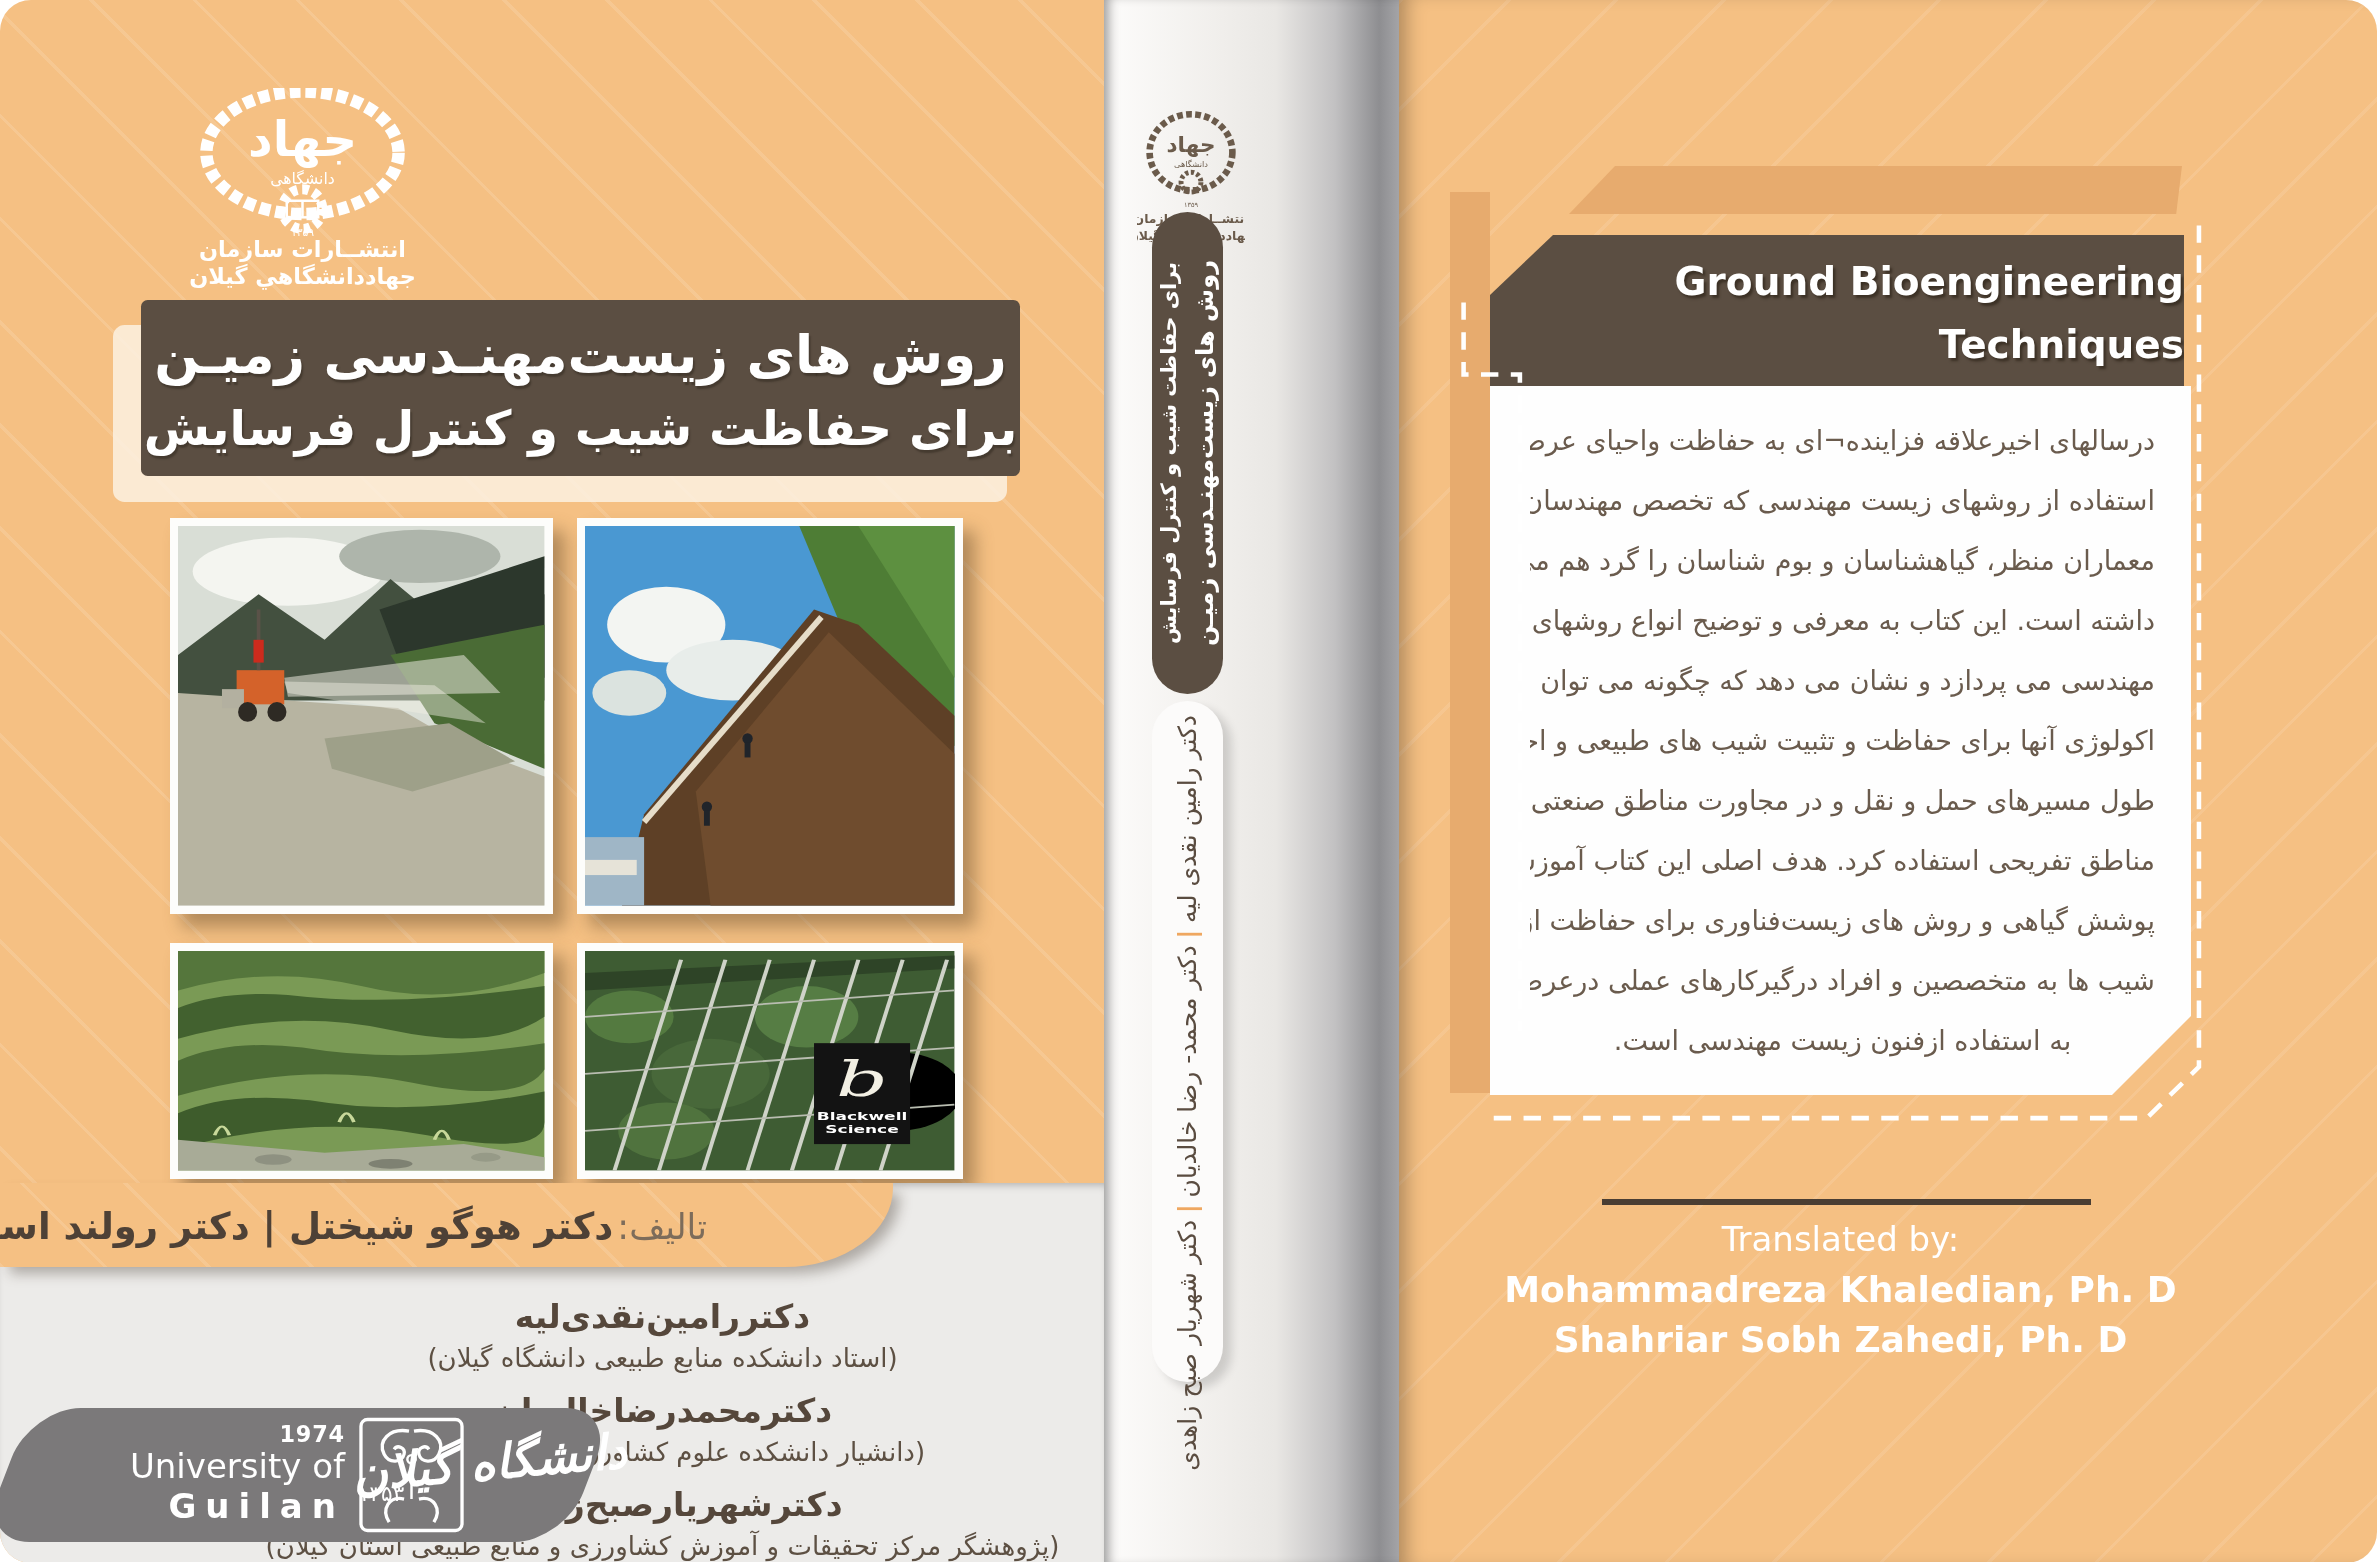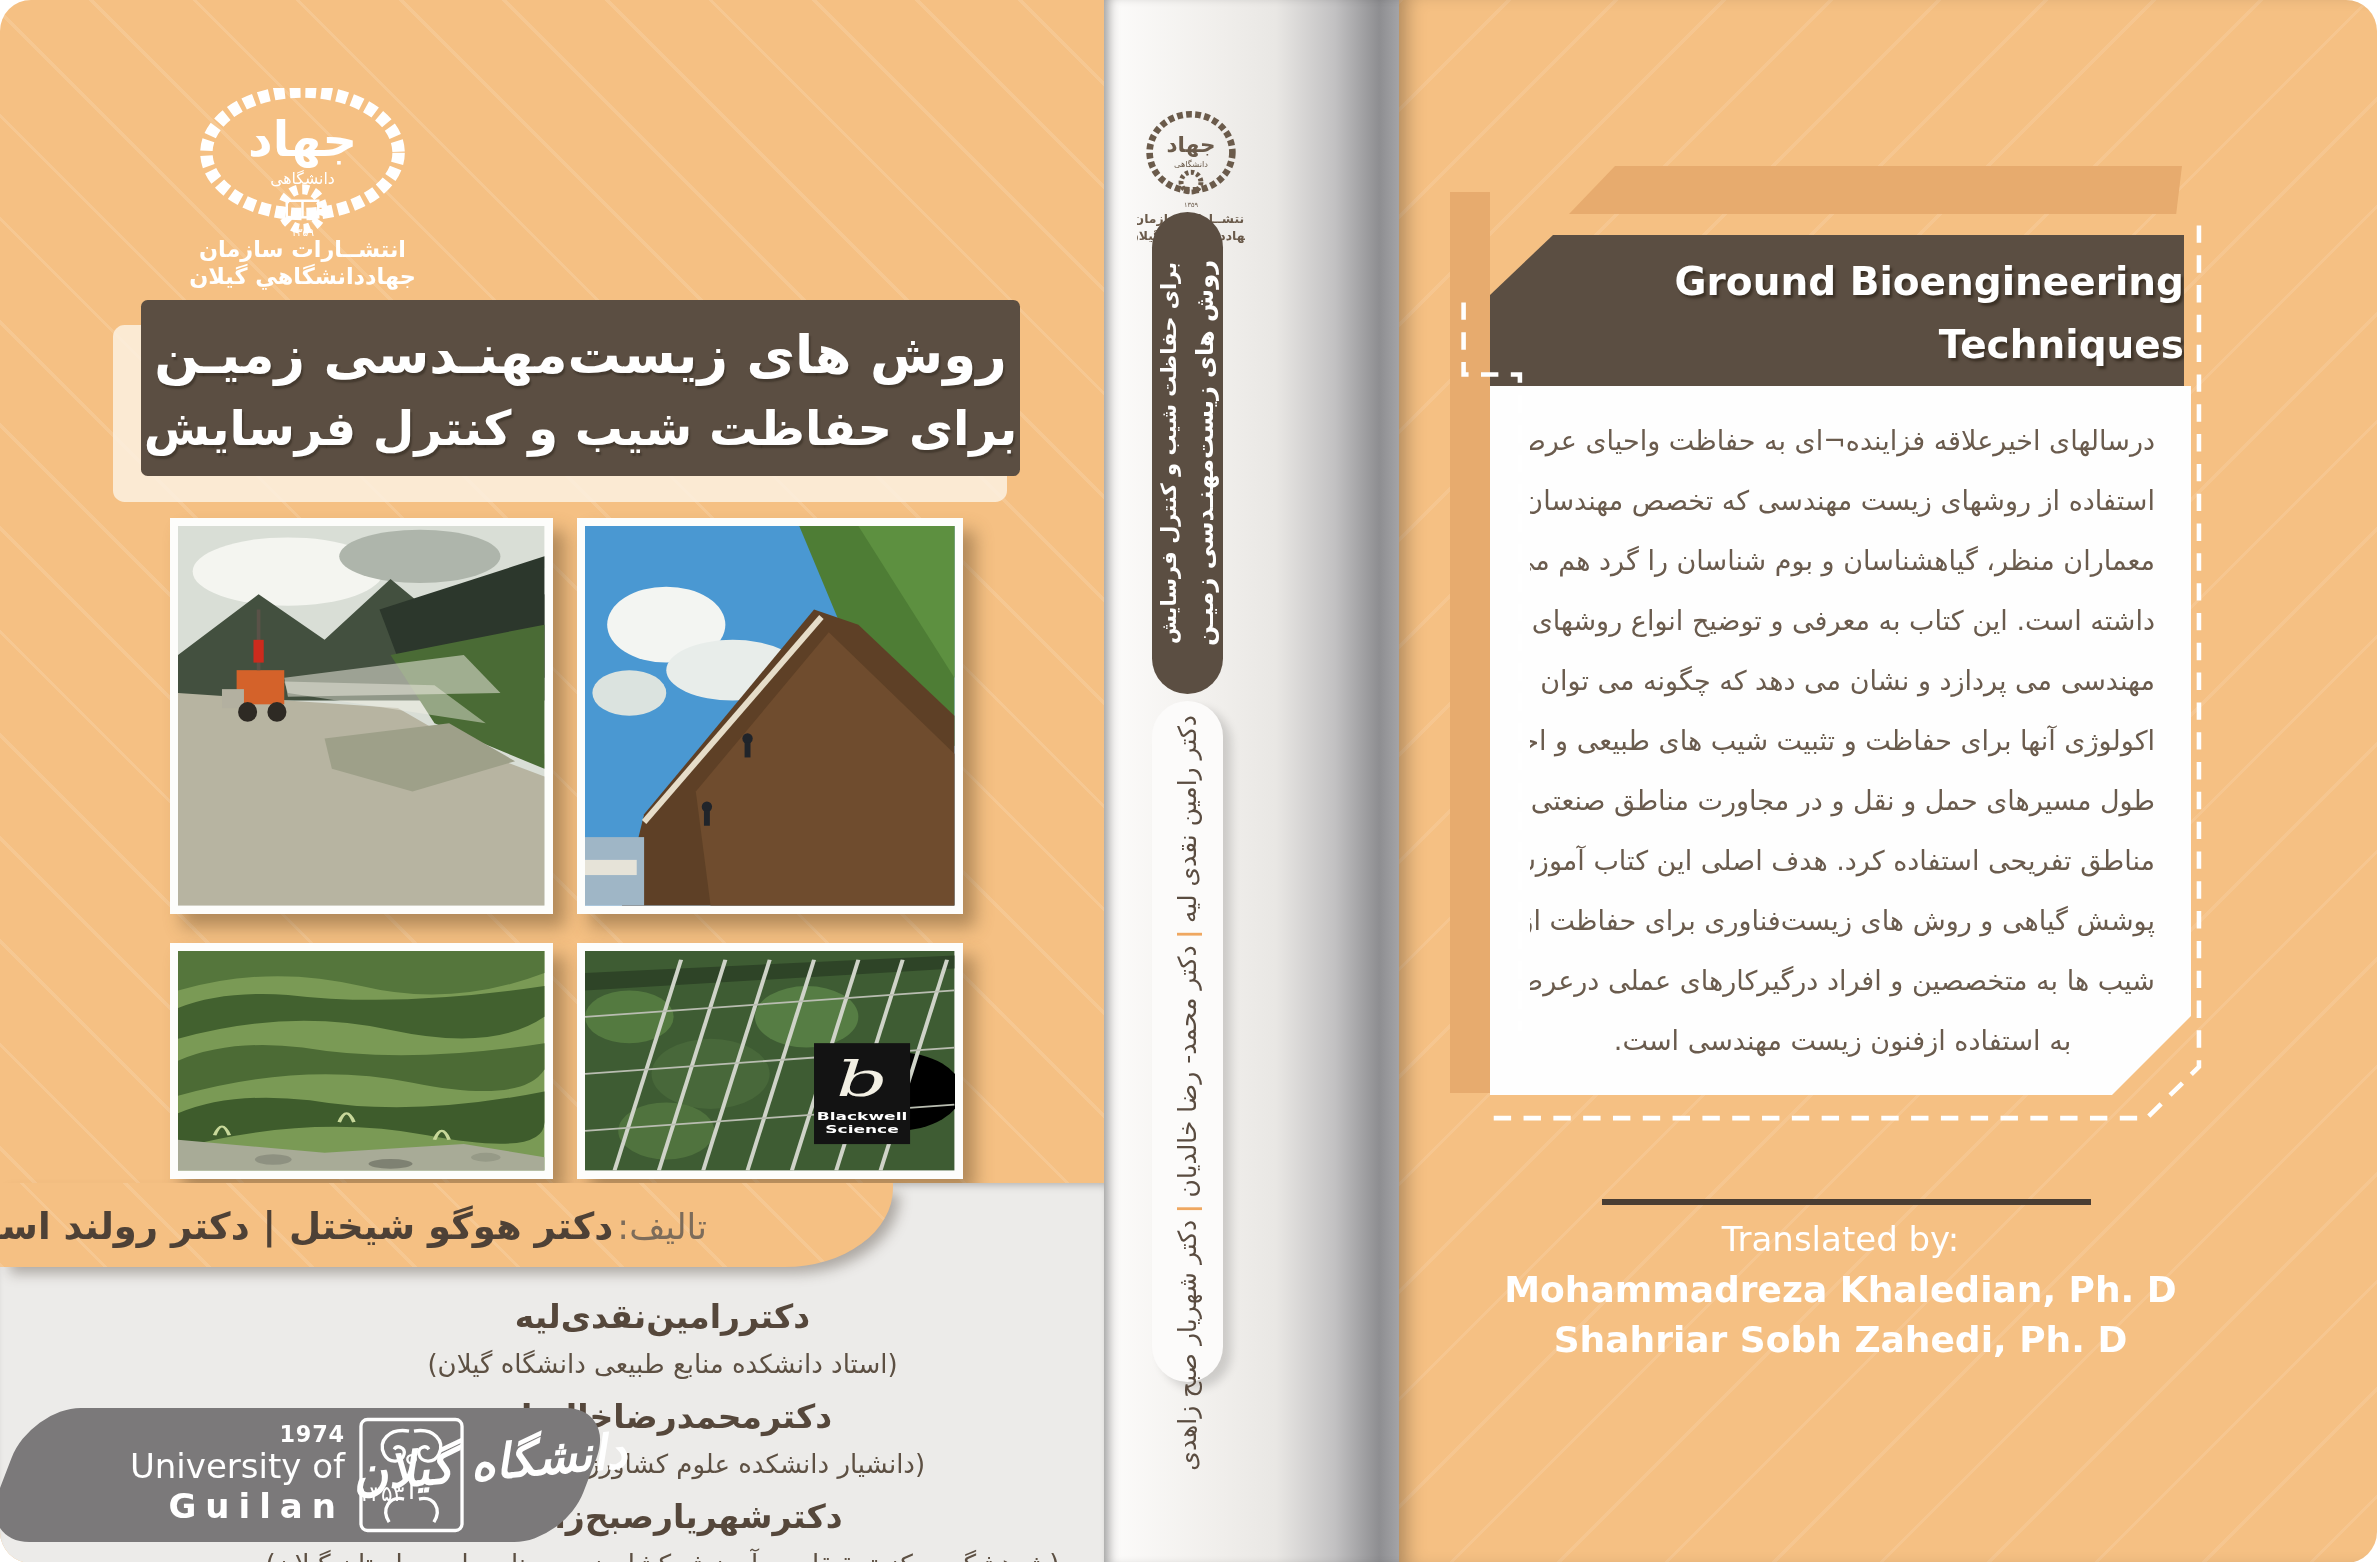--- a/index.html
+++ b/index.html
@@ -42,21 +42,21 @@
     box-shadow:8.3px 8.3px 13.2px -1.7px rgba(80,70,60,.4); }
   .author-line { position:absolute; right:186px; left:232px; top:21.5px;
     direction:rtl; text-align:right; white-space:nowrap; }
   .author-prefix { font-size:35px; color:#7d6c5a; }
   .author-names  { font-size:37px; font-weight:bold; color:#4e4136; }
 
   .translators { position:absolute; left:149px; top:1279px; width:1027px;
     direction:rtl; text-align:center; }
   .tr-heading { font-size:30px; color:#8d7d6c; margin-bottom:3.3px; }
   .tr-name { font-size:33px; font-weight:bold; color:#55473b; margin-top:18px; }
-  .tr-aff  { font-size:26px; color:#5d5043; margin-top:13px; margin-bottom:5px; }
+  .tr-aff  { font-size:26px; color:#5d5043; margin-top:7px; margin-bottom:5px; }
 
   .uni-badge { position:absolute; left:5px; top:1408px; width:585px; height:134px;
     background:#7b797a; border-radius:50px; transform:skewX(-21deg);
     transform-origin:center; }
   .uni-inner { position:absolute; inset:0; transform:skewX(21deg); color:#fff; }
   .uni-latin { position:absolute; left:58px; top:13.2px; width:282px; text-align:right; }
   .uni-year-en { font-size:22.4px; font-weight:bold; letter-spacing:0.8px; }
   .uni-l1 { font-size:34px; line-height:38px; }
   .uni-l2 { font-size:34px; font-weight:bold; letter-spacing:9px; line-height:43px; }
   .uni-emblem { position:absolute; left:351px; top:8.3px; }

